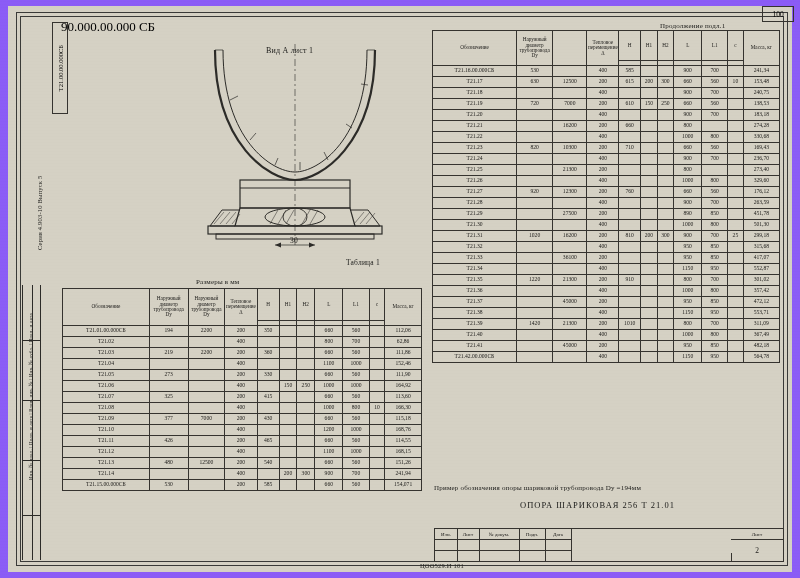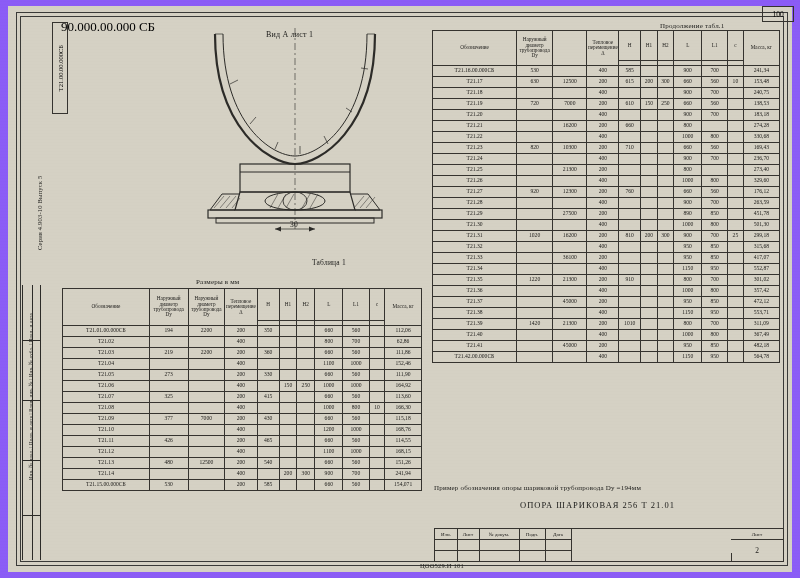--- a/index.html
+++ b/index.html
@@ -17,38 +17,38 @@
   td.l{text-align:left;padding-left:2px;}
 
   .title-block{position:absolute;border:1px solid #35332f;}
   .tb-cell{position:absolute;border-right:.7px solid #35332f;border-bottom:.7px solid #35332f;font-size:5.5px;color:#1d1c1a;display:flex;align-items:center;justify-content:center;text-align:center;}
 
   .stampbox{position:absolute;border:1px solid #35332f;display:flex;align-items:center;justify-content:center;font-size:6px;}
   .rot{writing-mode:vertical-rl;transform:rotate(180deg);}
   .smallcap{font-size:5px;}
   .mid{font-size:7.5px;}
   .ttl{font-size:8.5px;letter-spacing:1px;}
-  .draw-area{position:absolute;}
+  .draw-area{position:absolute;margin-top:16px;}
   .ln{position:absolute;background:#2c2b28;}
   .noise{position:absolute;inset:0;pointer-events:none;opacity:.12;
     background:repeating-linear-gradient(0deg,rgba(0,0,0,.05) 0 1px,transparent 1px 3px);}
 </style>
 </head>
 <body>
 
 <div id="sheet">
   <div class="paper"></div>
   <div class="frame"></div>
   <div class="inner"></div>
 
   <div class="stampbox" style="left:762px;top:6px;width:30px;height:14px;">
     <span class="mid">100</span>
   </div>
 
-  <div class="txt" style="left:660px;top:22px;font-size:7px;">Продолжение табл.1</div>
+  <div class="txt" style="left:660px;top:22px;font-size:7px;">Продолжение подл.1</div>
 
   <div class="stampbox" style="left:52px;top:22px;width:14px;height:90px;">
     <span class="rot" style="font-size:6.5px;">Т21.00.00.000СБ</span>
   </div>
   <div class="stampbox" style="left:60px;top:20px;width:96px;height:14px;border:none;">
     <span style="font-size:13px;">90.000.00.000 СБ</span>
   </div>
 
   <div class="txt vert" style="left:36px;top:250px;transform:rotate(-90deg);transform-origin:0 0;font-size:6.5px;white-space:nowrap;">Серия 4.903-10  Выпуск 5</div>
 
@@ -94,21 +94,21 @@
 
         <line x1="95" y1="205" x2="135" y2="205" stroke-width=".7"></line>
         <path d="M95,205 l6,-2.4 v4.8 z" fill="#2c2b28" stroke="none"></path>
         <path d="M135,205 l-6,-2.4 v4.8 z" fill="#2c2b28" stroke="none"></path>
       </g>
     </svg>
     <div class="txt" style="left:86px;top:6px;font-size:8px;">Вид А  лист 1</div>
     <div class="txt" style="left:110px;top:196px;font-size:7.5px;">30</div>
   </div>
 
-  <div class="txt" style="left:312px;top:258px;font-size:7.5px;">Таблица 1</div>
+  <div class="txt" style="left:346px;top:258px;font-size:7.5px;">Таблица 1</div>
   <div class="txt" style="left:196px;top:278px;font-size:7px;">Размеры в мм</div>
 
   <table class="tbl" style="left:62px;top:288px;width:360px;">
     <thead>
       <tr>
         <th rowspan="2" style="width:82px;height:36px;">Обозначение</th>
         <th rowspan="2" style="width:36px;">Наружный диаметр трубопровода Dу</th>
         <th rowspan="2" style="width:34px;">Наружный диаметр трубопровода Dу</th>
         <th rowspan="2" style="width:30px;">Тепловое перемещение Δ</th>
         <th style="width:20px;">Н</th>

